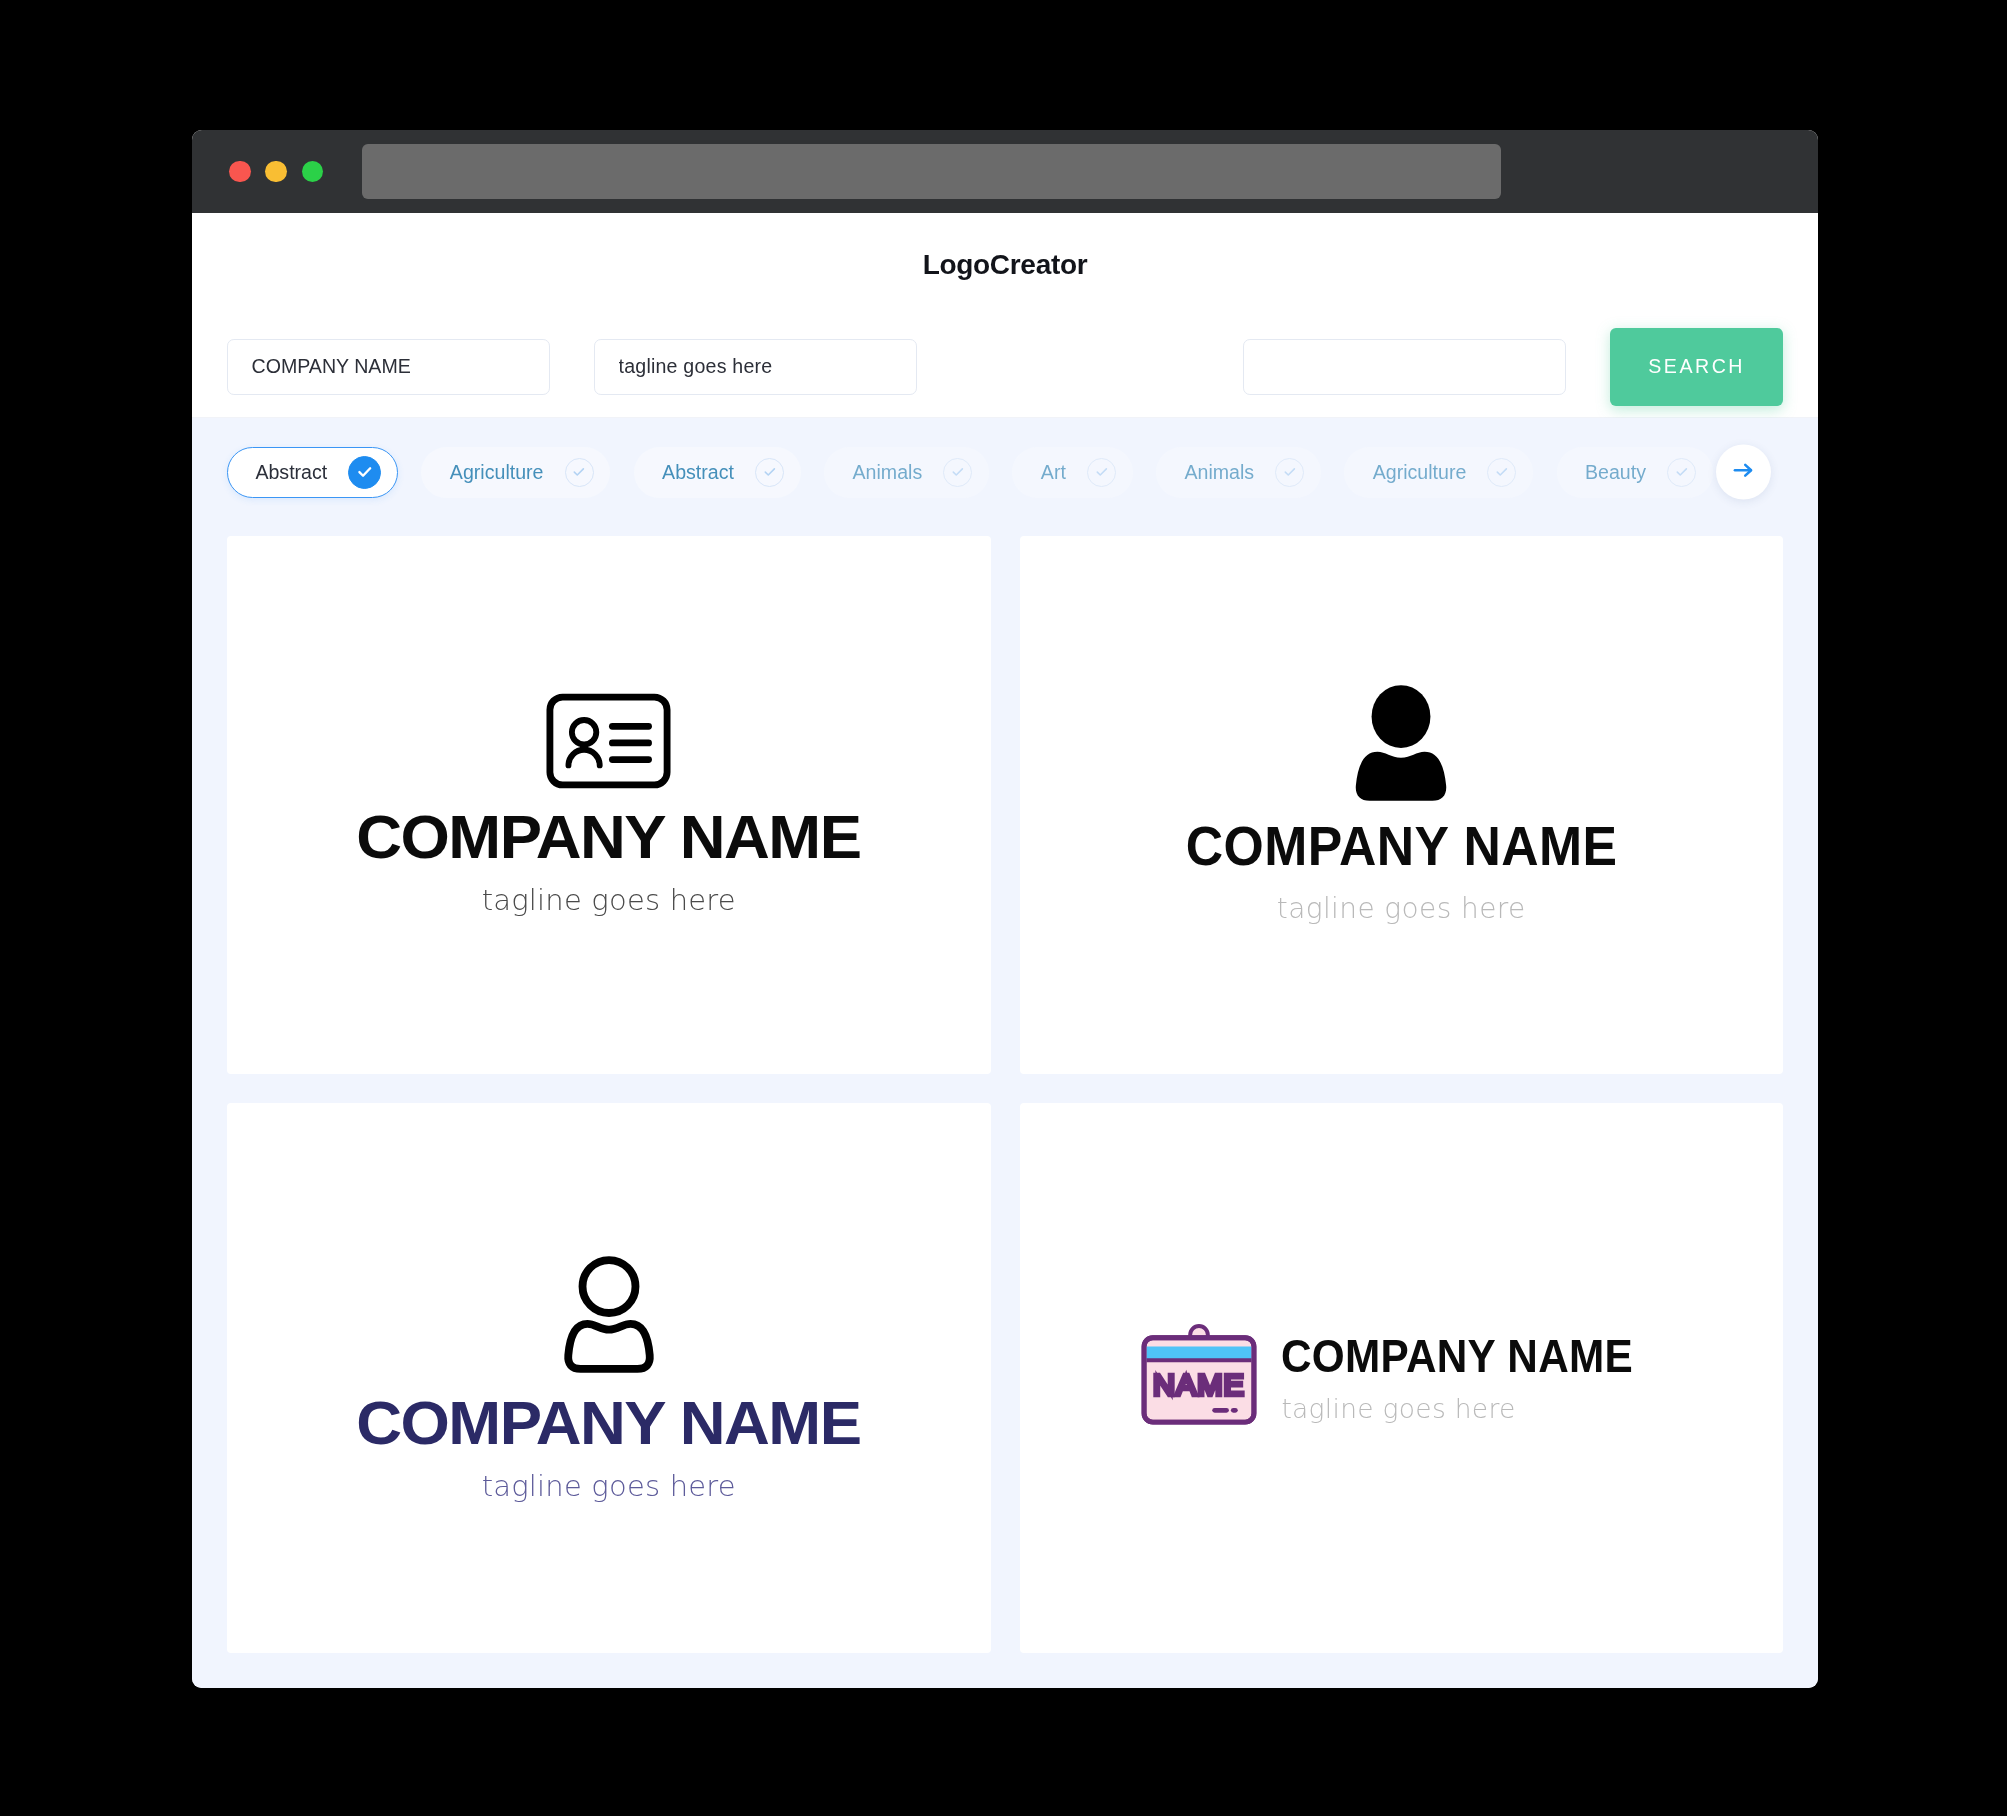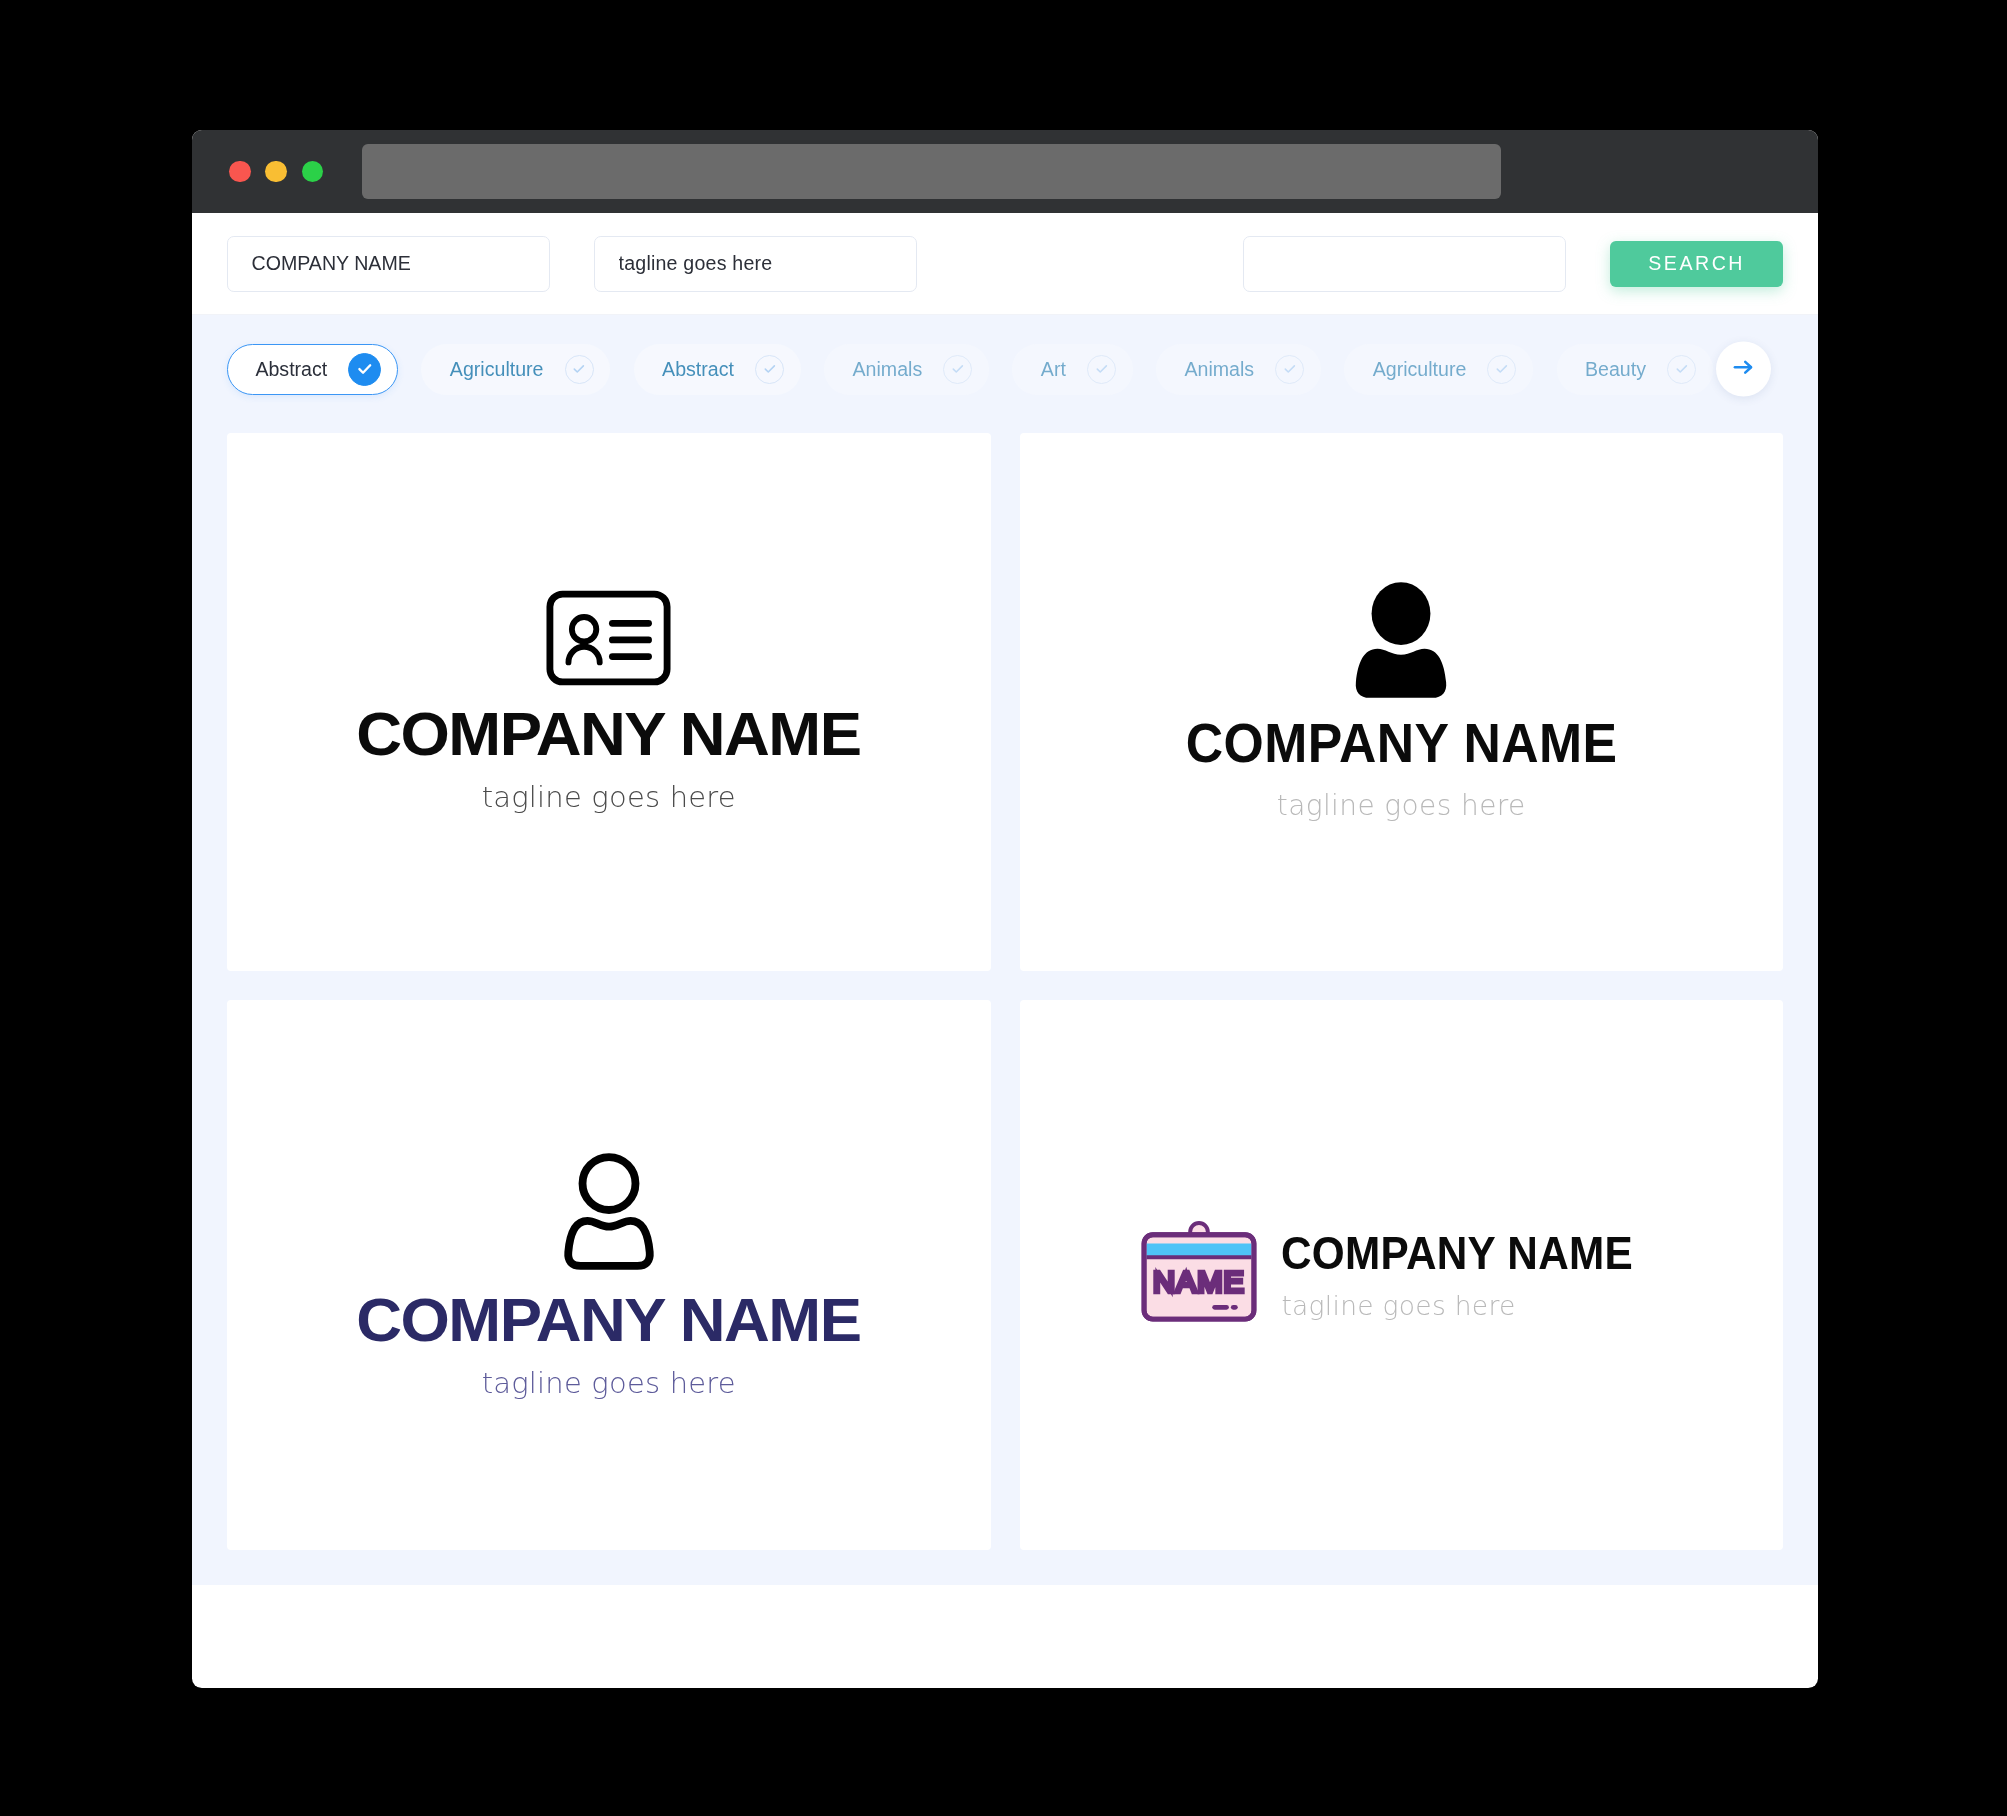--- a/index.html
+++ b/index.html
@@ -99,21 +99,21 @@
     outline: none;
   }
   .field::placeholder { color: #8d929d; }
   .field-company  { width: 325px; }
   .field-tagline  { width: 325px; margin-left: 44px; letter-spacing: 0.2px; }
   .field-extra    { width: 325px; margin-left: 326px; }
 
   .search-button {
     margin-left: 44px;
     width: 174px;
-    height: 46px;
+    height: 78px;
     background: #4FCA9C;
     border: none;
     border-radius: 5.9px;
     color: #ffffff;
     font-size: 19.6px;
     letter-spacing: 2.5px;
     font-family: "Liberation Sans", sans-serif;
     cursor: pointer;
     box-shadow: 0 3.9px 13.7px rgba(79,202,156,0.35);
   }
@@ -251,20 +251,23 @@
 
     <div class="titlebar">
       <div class="traffic-lights">
         <span class="dot dot-close"></span>
         <span class="dot dot-min"></span>
         <span class="dot dot-max"></span>
       </div>
       <div class="url-bar"></div>
     </div>
 
+    <div class="app-header">
+      <div class="app-title">LogoCreator</div>
+    </div>
 
     <div class="search-bar">
       <input class="field field-company" type="text" value="COMPANY NAME" style="">
       <input class="field field-tagline" type="text" value="tagline goes here" style="">
       <input class="field field-extra" type="text" value="" style="">
       <button class="search-button">SEARCH</button>
     </div>
 
     <div class="chip-rail">
 

